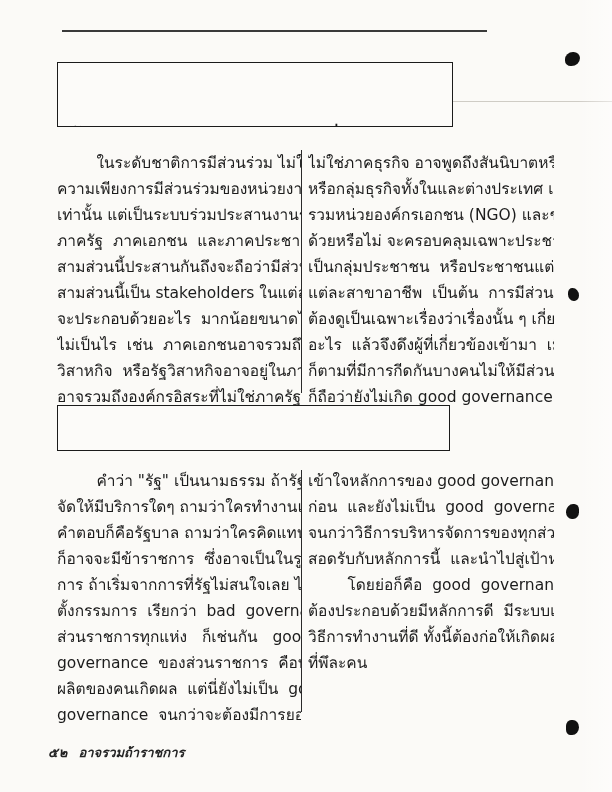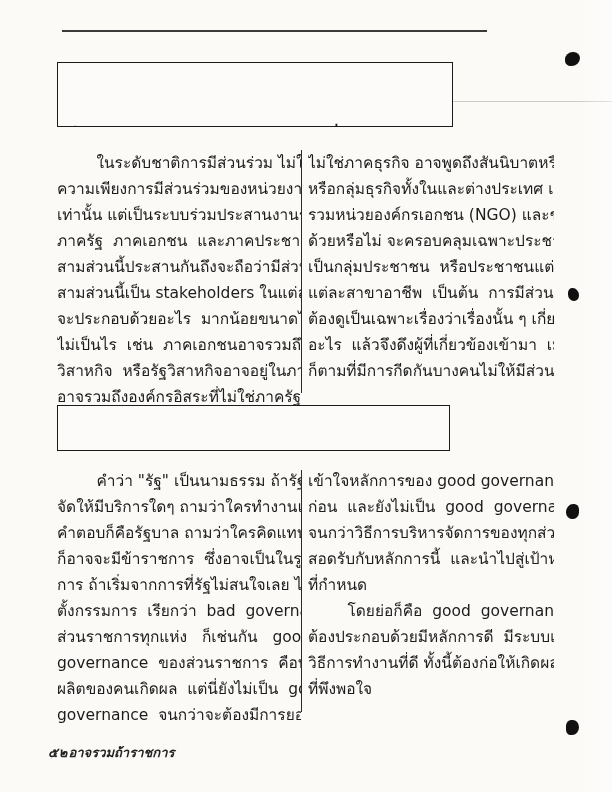--- a/index.html
+++ b/index.html
@@ -51,21 +51,21 @@
   }
   .div1{top:150px;height:243px;}
   .div2{top:470px;height:242px;}
   .footer{
     position:absolute;left:48px;top:742px;
     font-family:"DejaVu Serif","Liberation Serif",serif;
     font-style:italic;font-weight:bold;
     font-size:13px;color:#222;
     white-space:pre;
   }
-  .footer .pnum{letter-spacing:1px;}
+  .footer .pnum{margin-right:10px;letter-spacing:1px;}
   .blob{
     position:absolute;background:#111;border-radius:55% 45% 60% 40%;
   }
   .blob1{left:565px;top:52px;width:15px;height:14px;}
   .blob2{left:568px;top:288px;width:11px;height:13px;border-radius:40% 60% 45% 55%;}
   .blob3{left:566px;top:504px;width:13px;height:15px;border-radius:60% 40% 50% 50%;}
   .blob4{left:566px;top:720px;width:13px;height:15px;border-radius:45% 55% 60% 40%;}
   .edge-shade{
     position:absolute;right:0;top:0;width:34px;height:792px;
     background:linear-gradient(to right,rgba(255,255,255,0),rgba(255,255,255,.5));
@@ -100,20 +100,21 @@
   <div class="col s1 rightcol">
       <div class="tline">ไม่ใช่ภาคธุรกิจ อาจพูดถึงสันนิบาตหรือชมรม</div>
       <div class="tline">หรือกลุ่มธุรกิจทั้งในและต่างประเทศ และอาจ</div>
       <div class="tline">รวมหน่วยองค์กรเอกชน (NGO) และชุมชน</div>
       <div class="tline">ด้วยหรือไม่ จะครอบคลุมเฉพาะประชาสังคม</div>
       <div class="tline">เป็นกลุ่มประชาชน  หรือประชาชนแต่ละคน</div>
       <div class="tline">แต่ละสาขาอาชีพ  เป็นต้น  การมีส่วนร่วม</div>
       <div class="tline">ต้องดูเป็นเฉพาะเรื่องว่าเรื่องนั้น ๆ เกี่ยวกับ</div>
       <div class="tline">อะไร  แล้วจึงดึงผู้ที่เกี่ยวข้องเข้ามา  เมื่อไร</div>
       <div class="tline">ก็ตามที่มีการกีดกันบางคนไม่ให้มีส่วนร่วม</div>
+      <div class="tline">ก็ถือว่ายังไม่เกิด good governance</div>
     </div>
 
   <div class="heading-box box2">
     
   </div>
 
   <div class="col s2 leftcol">
       <div class="tline">        คำว่า "รัฐ" เป็นนามธรรม ถ้ารัฐต้อง</div>
       <div class="tline">จัดให้มีบริการใดๆ ถามว่าใครทำงานแทนรัฐ</div>
       <div class="tline">คำตอบก็คือรัฐบาล ถามว่าใครคิดแทนรัฐบาล</div>
@@ -124,25 +125,24 @@
       <div class="tline">governance  ของส่วนราชการ  คือทำให้ผล</div>
       <div class="tline">ผลิตของคนเกิดผล  แต่นี่ยังไม่เป็น  good</div>
       <div class="tline">governance  จนกว่าจะต้องมีการยอมรับ</div>
     </div>
   <div class="divider div2"></div>
   <div class="col s2 rightcol">
       <div class="tline">เข้าใจหลักการของ good governance เสีย</div>
       <div class="tline">ก่อน  และยังไม่เป็น  good  governance</div>
       <div class="tline">จนกว่าวิธีการบริหารจัดการของทุกส่วนราชการ</div>
       <div class="tline">สอดรับกับหลักการนี้  และนำไปสู่เป้าหมาย</div>
-      <div class="tline">ที่กำหนด</div>
       <div class="tline">        โดยย่อก็คือ  good  governance</div>
       <div class="tline">ต้องประกอบด้วยมีหลักการดี  มีระบบและ</div>
       <div class="tline">วิธีการทำงานที่ดี ทั้งนี้ต้องก่อให้เกิดผลที่เป็น</div>
-      <div class="tline">ที่พึงพอใจ</div>
+      <div class="tline">ที่พึละคน</div>
     </div>
 
   <div class="footer"><span class="pnum">๕๒</span><span>อาจรวมถ้าราชการ</span></div>
 
   <div class="blob blob1"></div>
   <div class="blob blob2"></div>
   <div class="blob blob3"></div>
   <div class="blob blob4"></div>
 
   <div class="edge-shade"></div>

